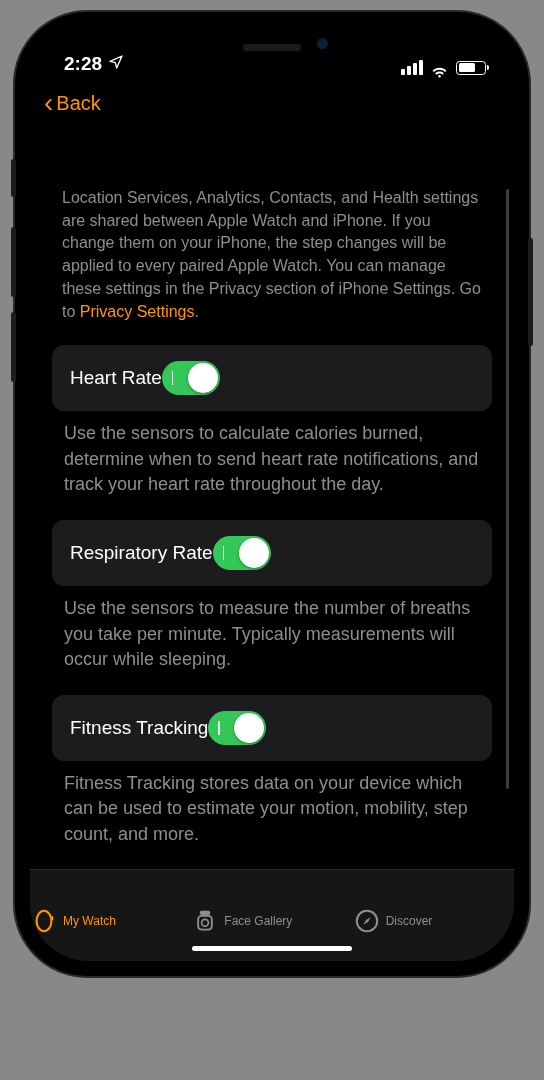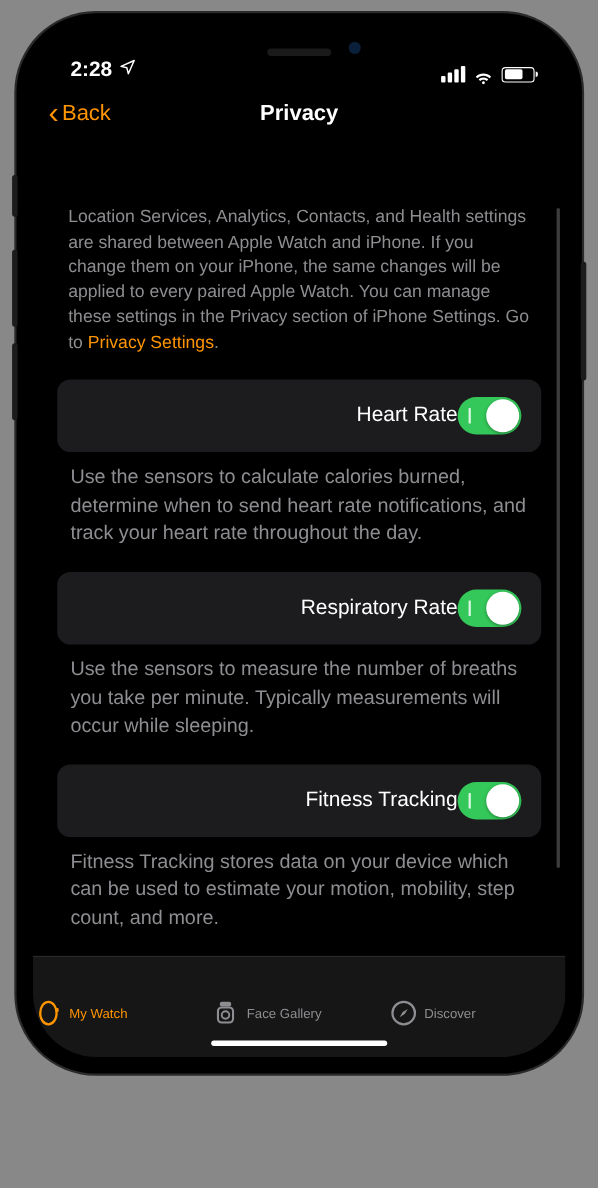--- a/index.html
+++ b/index.html
@@ -107,21 +107,21 @@
 
   .intro {
     color:#8e8e92; font-size:16px; line-height:1.42;
     padding: 58px 10px 22px 10px;
   }
   .link { color:#ff9500; }
 
   .cell {
     background:#1c1c1e; border-radius:12px;
     padding:16px 18px;
-    display:flex; align-items:center; justify-content:flex-end;
+    display:flex; align-items:center; justify-content:flex-start;
   }
   .cell-label { color:#fff; font-size:19px; }
   .cell-desc {
     color:#8e8e92; font-size:18px; line-height:1.42;
     padding: 10px 12px 22px 12px;
   }
 
   .toggle {
     width:58px; height:34px; border-radius:17px; background:#34c759;
     position:relative; flex-shrink:0;
@@ -199,28 +199,27 @@
             <span class="bat-fill"></span>
           </span>
       </div>
     </div>
 
     <div class="nav-bar">
       <div class="back-btn">
         <span class="chev-left">‹</span>
         <span>Back</span>
       </div>
-      <div class="nav-title">Privacy</div>
     </div>
 
     <div class="content">
       <div class="scroll-ind"></div>
 
       <div class="intro">
-        <span>Location Services, Analytics, Contacts, and Health settings are shared between Apple Watch and iPhone. If you change them on your iPhone, the same changes will be applied to every paired Apple Watch. You can manage these settings in the Privacy section of iPhone Settings. Go to </span><span class="link">Privacy Settings</span><span>.</span>
+        <span>Location Services, Analytics, Contacts, and Health settings are shared between Apple Watch and iPhone. If you change them on your iPhone, the step changes will be applied to every paired Apple Watch. You can manage these settings in the Privacy section of iPhone Settings. Go to </span><span class="link">Privacy Settings</span><span>.</span>
       </div>
 
       <div class="cell">
         <span class="cell-label">Heart Rate</span>
         <div class="toggle">
             <span class="tog-sep"></span>
             <div class="knob"></div>
           </div>
       </div>
       <div class="cell-desc">Use the sensors to calculate calories burned, determine when to send heart rate notifications, and track your heart rate throughout the day.</div>

